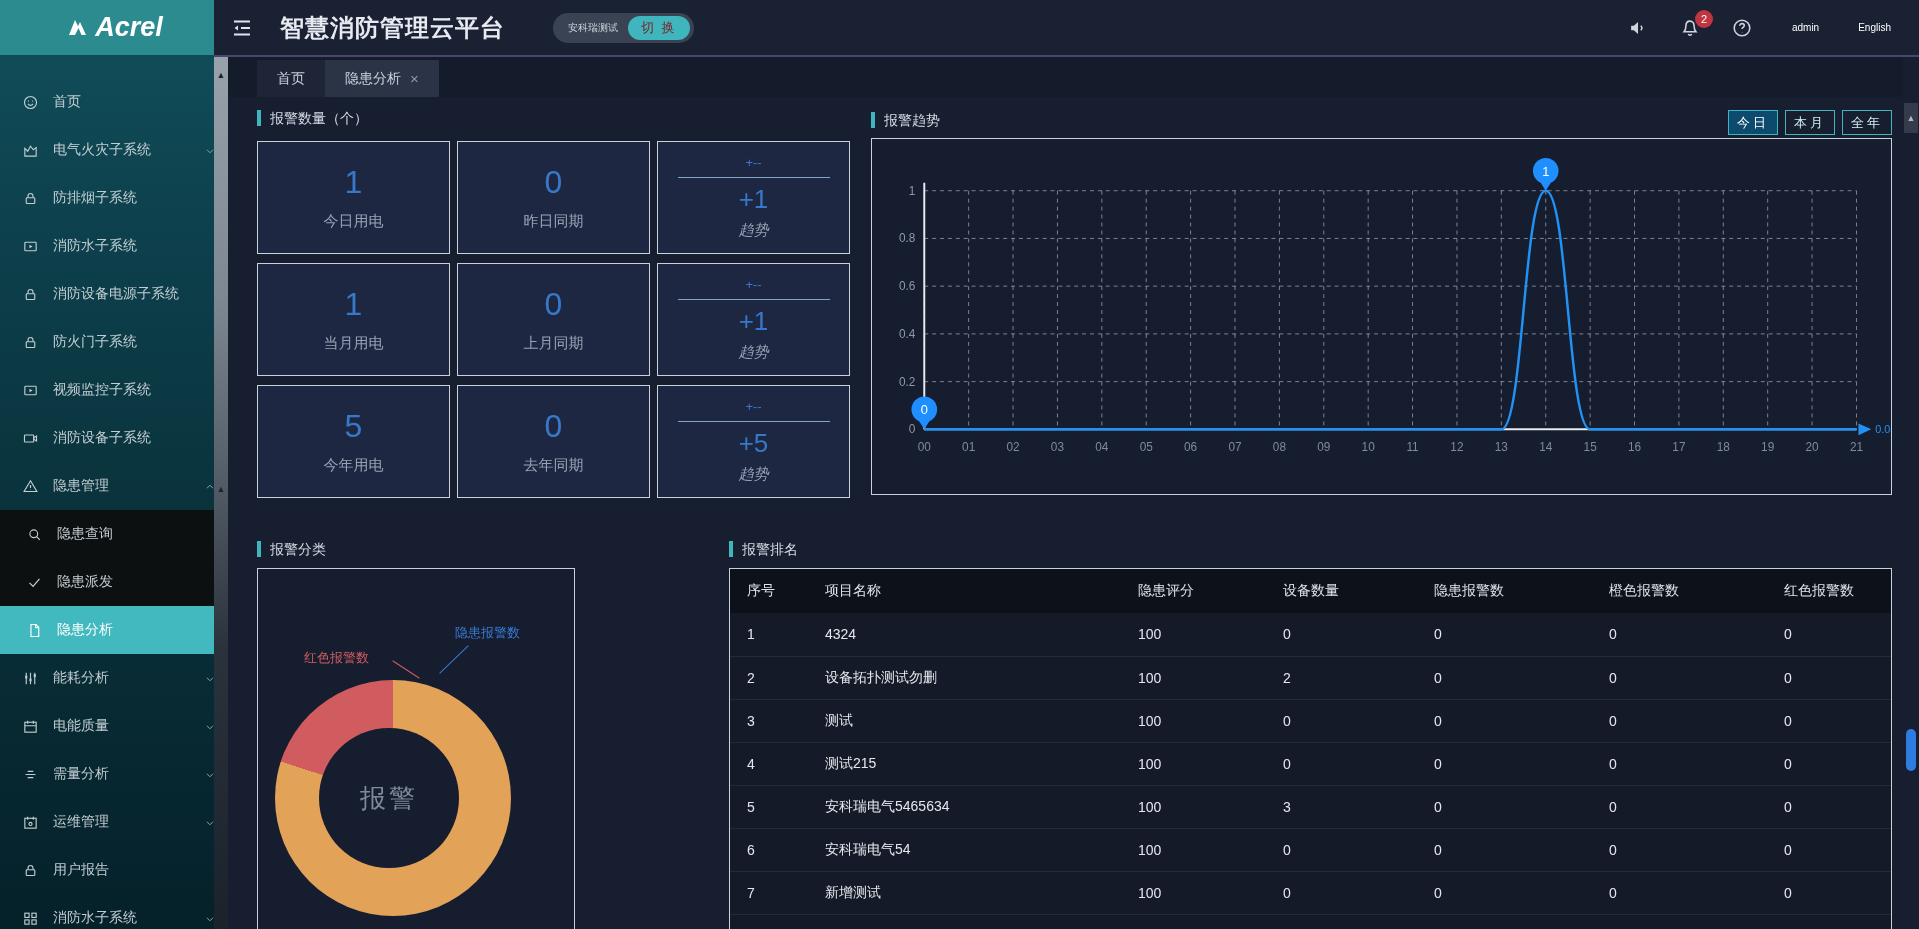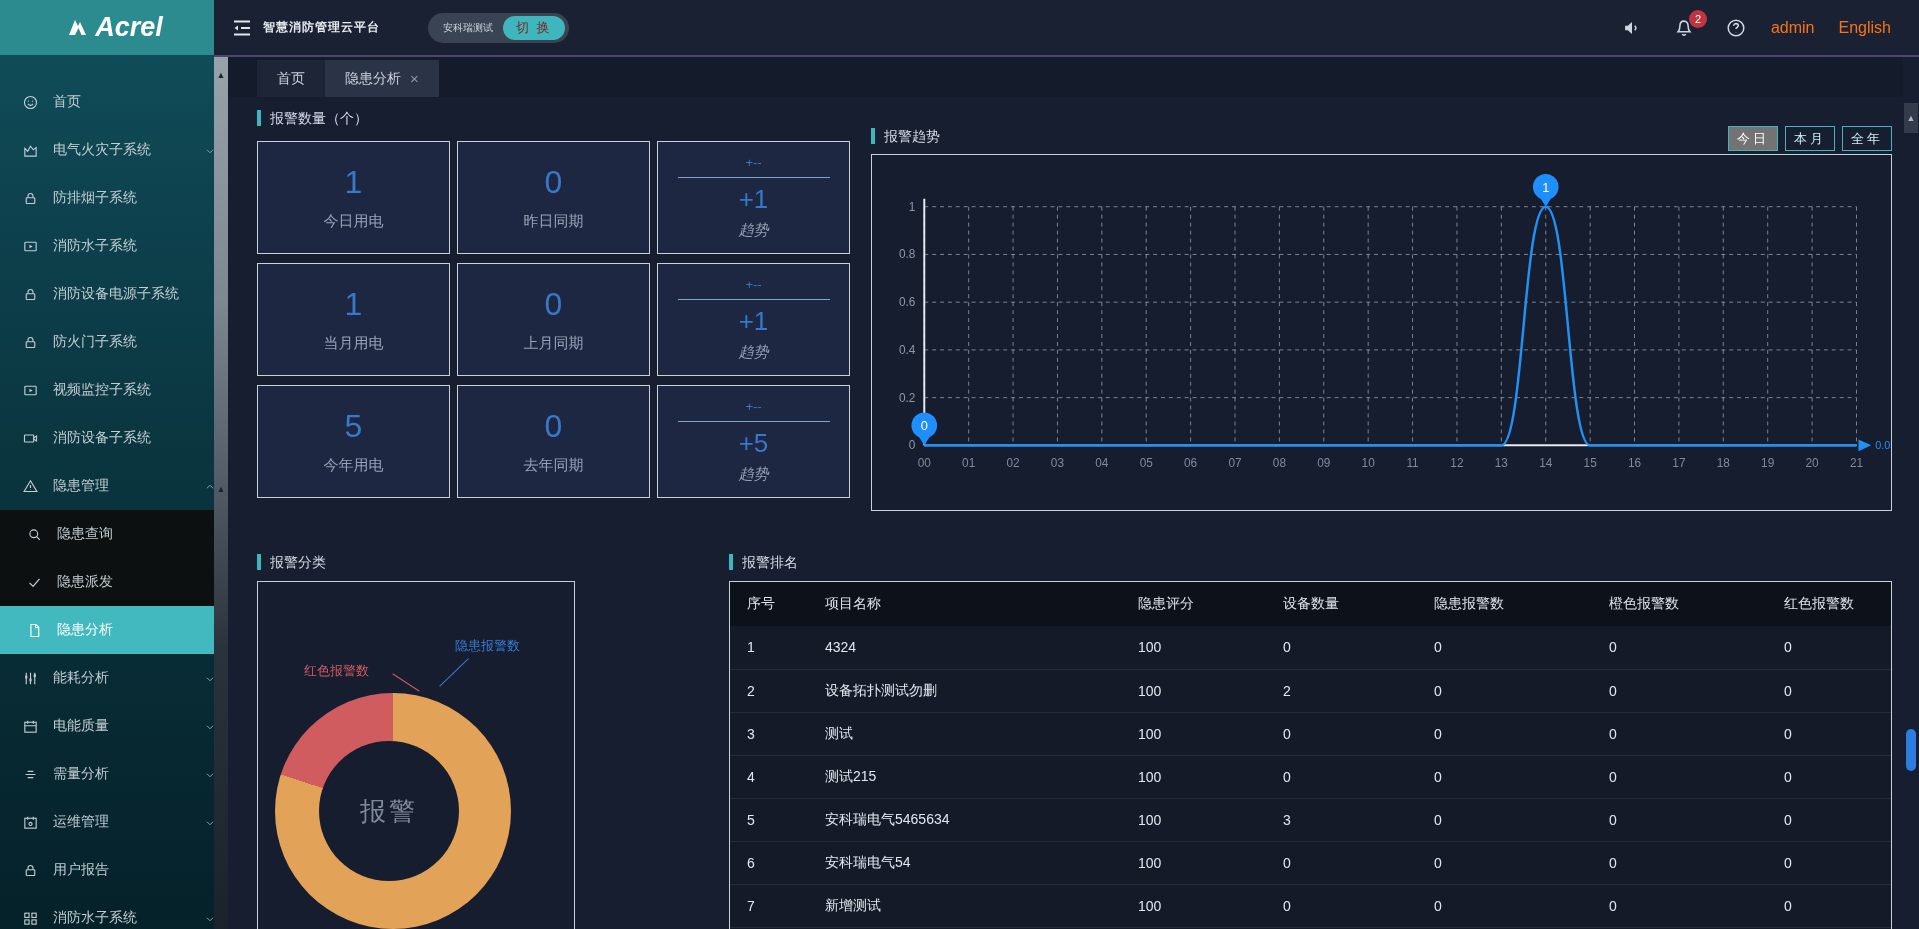--- a/index.html
+++ b/index.html
@@ -23,32 +23,32 @@
   .mi-chevron svg { width:12px; height:12px; }
   .menu-item.sub { background:#0c1011; padding-left:26px; }
   .menu-item.active { background:#42b8bf; color:#fff; }
 
   
   .main { flex:1; min-width:0; display:flex; flex-direction:column; margin-left:-14px; }
   .topbar { height:55px; flex:none; background:#1a2133; display:flex; align-items:center;
     padding:0 28px 0 16px; color:#e7ebf1; }
   .fold { width:24px; height:24px; color:#dfe5ec; cursor:pointer; }
   .fold svg { width:24px; height:24px; }
-  .app-title { font-size:12px; font-weight:bold; margin-left:9px; letter-spacing:1px; }
+  .app-title { font-size:24px; font-weight:bold; margin-left:26px; letter-spacing:1px; }
   .proj-pill { margin-left:48px; height:30px; background:#3a4353; border-radius:16px;
     display:flex; align-items:center; padding:0 4px 0 15px; gap:10px; }
   .proj-name { font-size:10px; color:#cfd6e0; }
   .switch-btn { height:24px; padding:0 13px; border-radius:13px; background:#3fb6be;
     color:#7f1d1d; font-size:13px; display:flex; align-items:center; cursor:pointer; letter-spacing:2px; }
   .topbar .spacer { flex:1; }
   .tb-icon { width:22px; height:22px; color:#cdd5df; margin-left:30px; position:relative; cursor:pointer; }
   .tb-icon svg { width:22px; height:22px; }
   .badge { position:absolute; top:-7px; right:-12px; min-width:18px; height:18px; border-radius:9px;
     background:#c13540; color:#fff; font-size:11px; display:flex; align-items:center; justify-content:center; padding:0 4px; }
-  .tb-text { margin-left:24px; font-size:16px; color:#f97316; cursor:pointer; }
+  .tb-text { margin-left:39px; font-size:10px; color:#ffffff; cursor:pointer; }
 
   .body-row { flex:1; min-height:0; display:flex; border-top:2px solid #4a4570; }
   .body-row .strip-col { width:14px; flex:none; position:relative;
     background:linear-gradient(180deg,#97a2ab 0%,#7c8791 28%,#545e68 48%,#2a323c 68%,#1b222c 100%); }
   .strip-col .arr { position:absolute; left:0; width:14px; text-align:center;
     color:#1d242b; font-size:9px; line-height:10px; cursor:pointer; }
 
   .content { flex:1; min-width:0; display:flex; flex-direction:column; background:#171e30; }
   .tabbar { height:40px; flex:none; background:#141b2b; display:flex; align-items:flex-end; padding-left:29px; }
   .tab { height:37px; display:flex; align-items:center; padding:0 20px; gap:9px;
@@ -67,26 +67,26 @@
   .stat-card { background:#1d2742; border:1px solid #c9d1db; display:flex; flex-direction:column;
     align-items:center; justify-content:center; }
   .stat-value { color:#3778c8; font-size:32px; }
   .stat-label { color:#98a2b3; font-size:15px; margin-top:11px; }
   .trend-top { color:#3778c8; font-size:13px; }
   .trend-div { width:152px; height:1px; background:#7ea6c9; margin:7px 0 6px; }
   .stat-card .tv { font-size:26px; }
   .stat-card .tl { margin-top:6px;font-style:italic; }
 
   .trend-sec { flex:1; min-width:0; }
-  .trend-head { display:flex; align-items:center; justify-content:space-between;margin-top:16px; }
+  .trend-head { display:flex; align-items:center; justify-content:space-between; }
   .range-btns { display:flex; gap:7px; }
   .range-btn { min-width:46px; height:25px; padding:0 8px; display:flex; align-items:center;
     justify-content:center; font-size:13px; letter-spacing:3px; color:#cfeef0;
     border:1px solid #3fb6be; background:transparent; cursor:pointer; }
-  .range-btn.active { background:#737373; color:#fff; }
+  .range-btn.active { background:#0c4a6e; color:#fff; }
   .trend-panel { margin-top:3px; height:357px; border:1px solid #c9d1db; background:#161d2f; }
   .trend-panel svg { width:100%; height:100%; display:block; }
 
   .bottom-row { display:flex; margin-top:43px; }
   .cat-sec { width:318px; flex:none; margin-right:154px; }
   .donut-panel { margin-top:5px; height:370px; border:1px solid #c9d1db; background:#161d2f; position:relative; }
   .donut { position:absolute; left:17px; top:111px; width:236px; height:236px; border-radius:50%; }
   .donut-hole { position:absolute; left:44px; top:48px; width:140px; height:140px; border-radius:50%;
     background:#161d2f; display:flex; align-items:center; justify-content:center; }
   .donut-center { color:#7f8a99; font-size:26px; letter-spacing:3px; }

